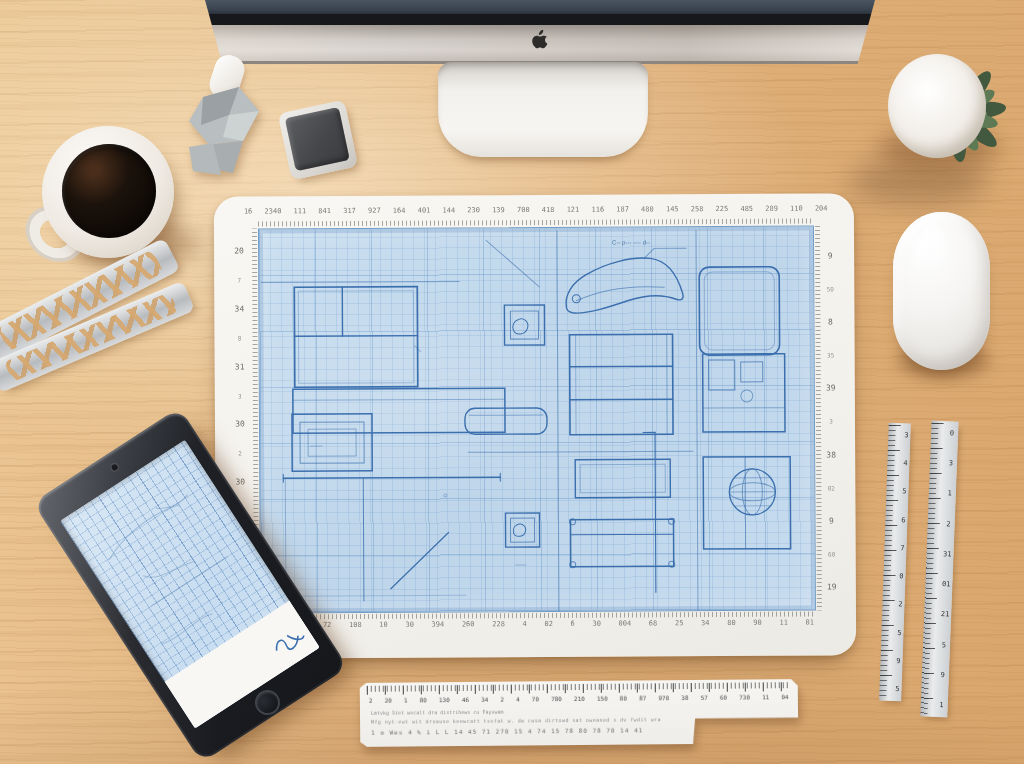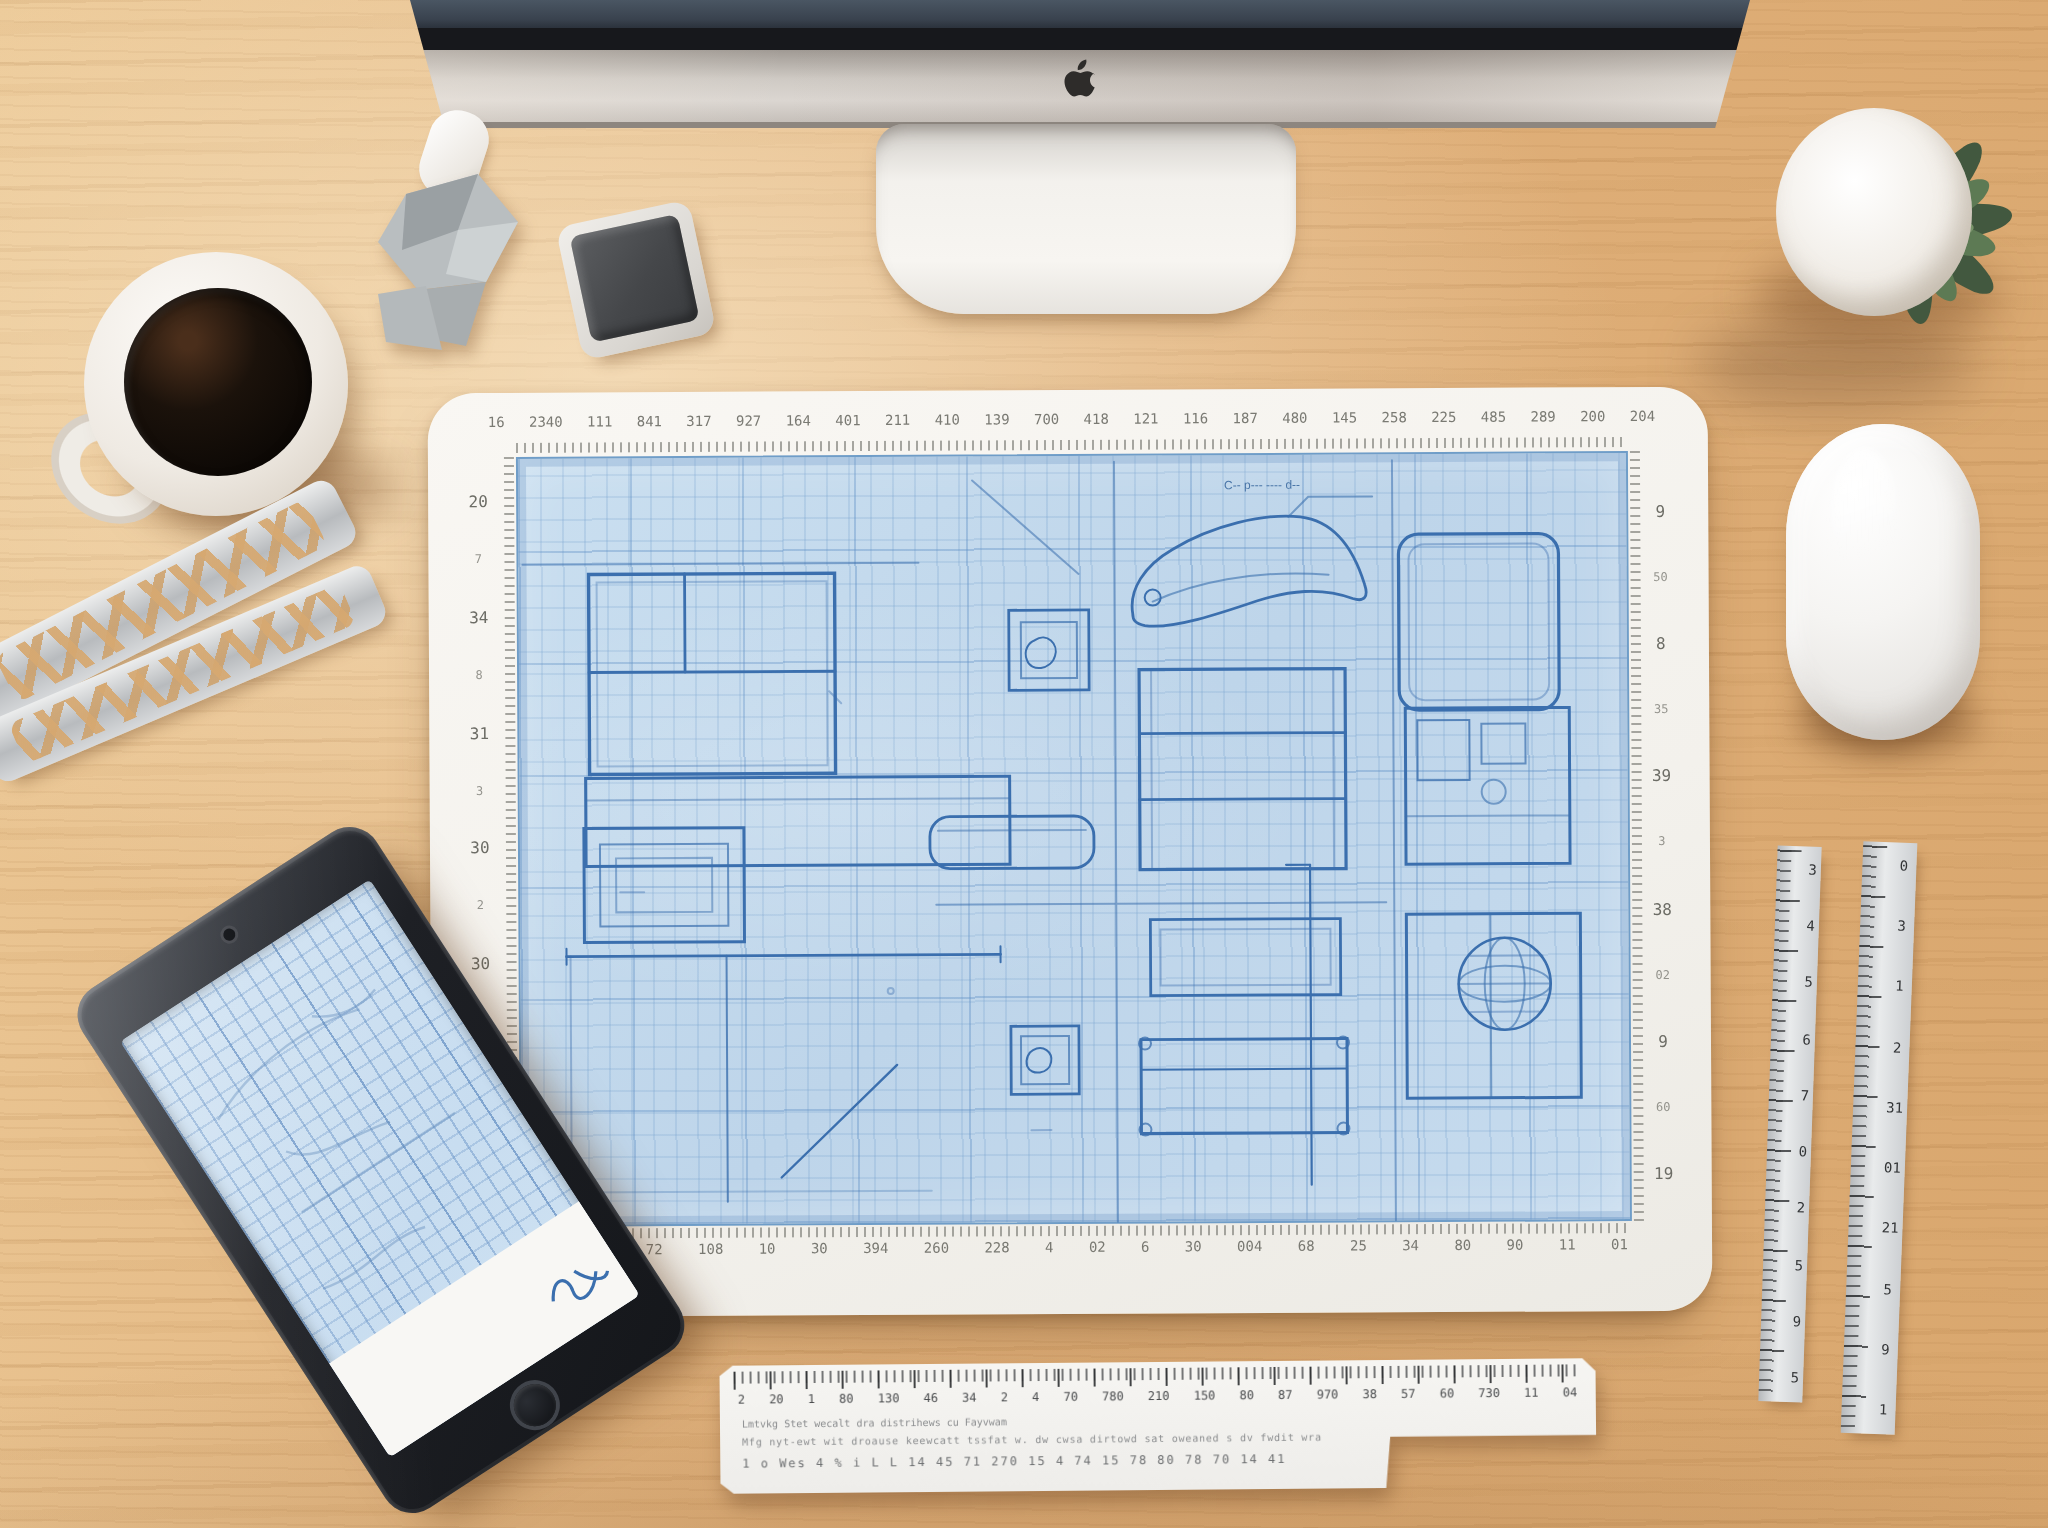--- a/index.html
+++ b/index.html
@@ -254,35 +254,35 @@
   <div id="sheet" class="abs">
     <div class="num-row" style="left:30px;right:26px;top:11px;">
         <span>16</span>
         <span>2340</span>
         <span>111</span>
         <span>841</span>
         <span>317</span>
         <span>927</span>
         <span>164</span>
         <span>401</span>
-        <span>211</span>
-        <span>410</span>
+        <span>144</span>
+        <span>230</span>
         <span>139</span>
         <span>700</span>
         <span>418</span>
         <span>121</span>
         <span>116</span>
         <span>187</span>
         <span>480</span>
         <span>145</span>
         <span>258</span>
         <span>225</span>
         <span>485</span>
         <span>289</span>
-        <span>200</span>
+        <span>110</span>
         <span>204</span>
       </div>
     <div class="tick-h" style="left:44px;width:556px;top:25px;"></div>
     <div class="tick-h" style="left:44px;width:556px;top:418px;"></div>
     <div class="num-row" style="left:42px;right:42px;top:425px;">
         <span>2013</span>
         <span>104</span>
         <span>72</span>
         <span>108</span>
         <span>10</span>

